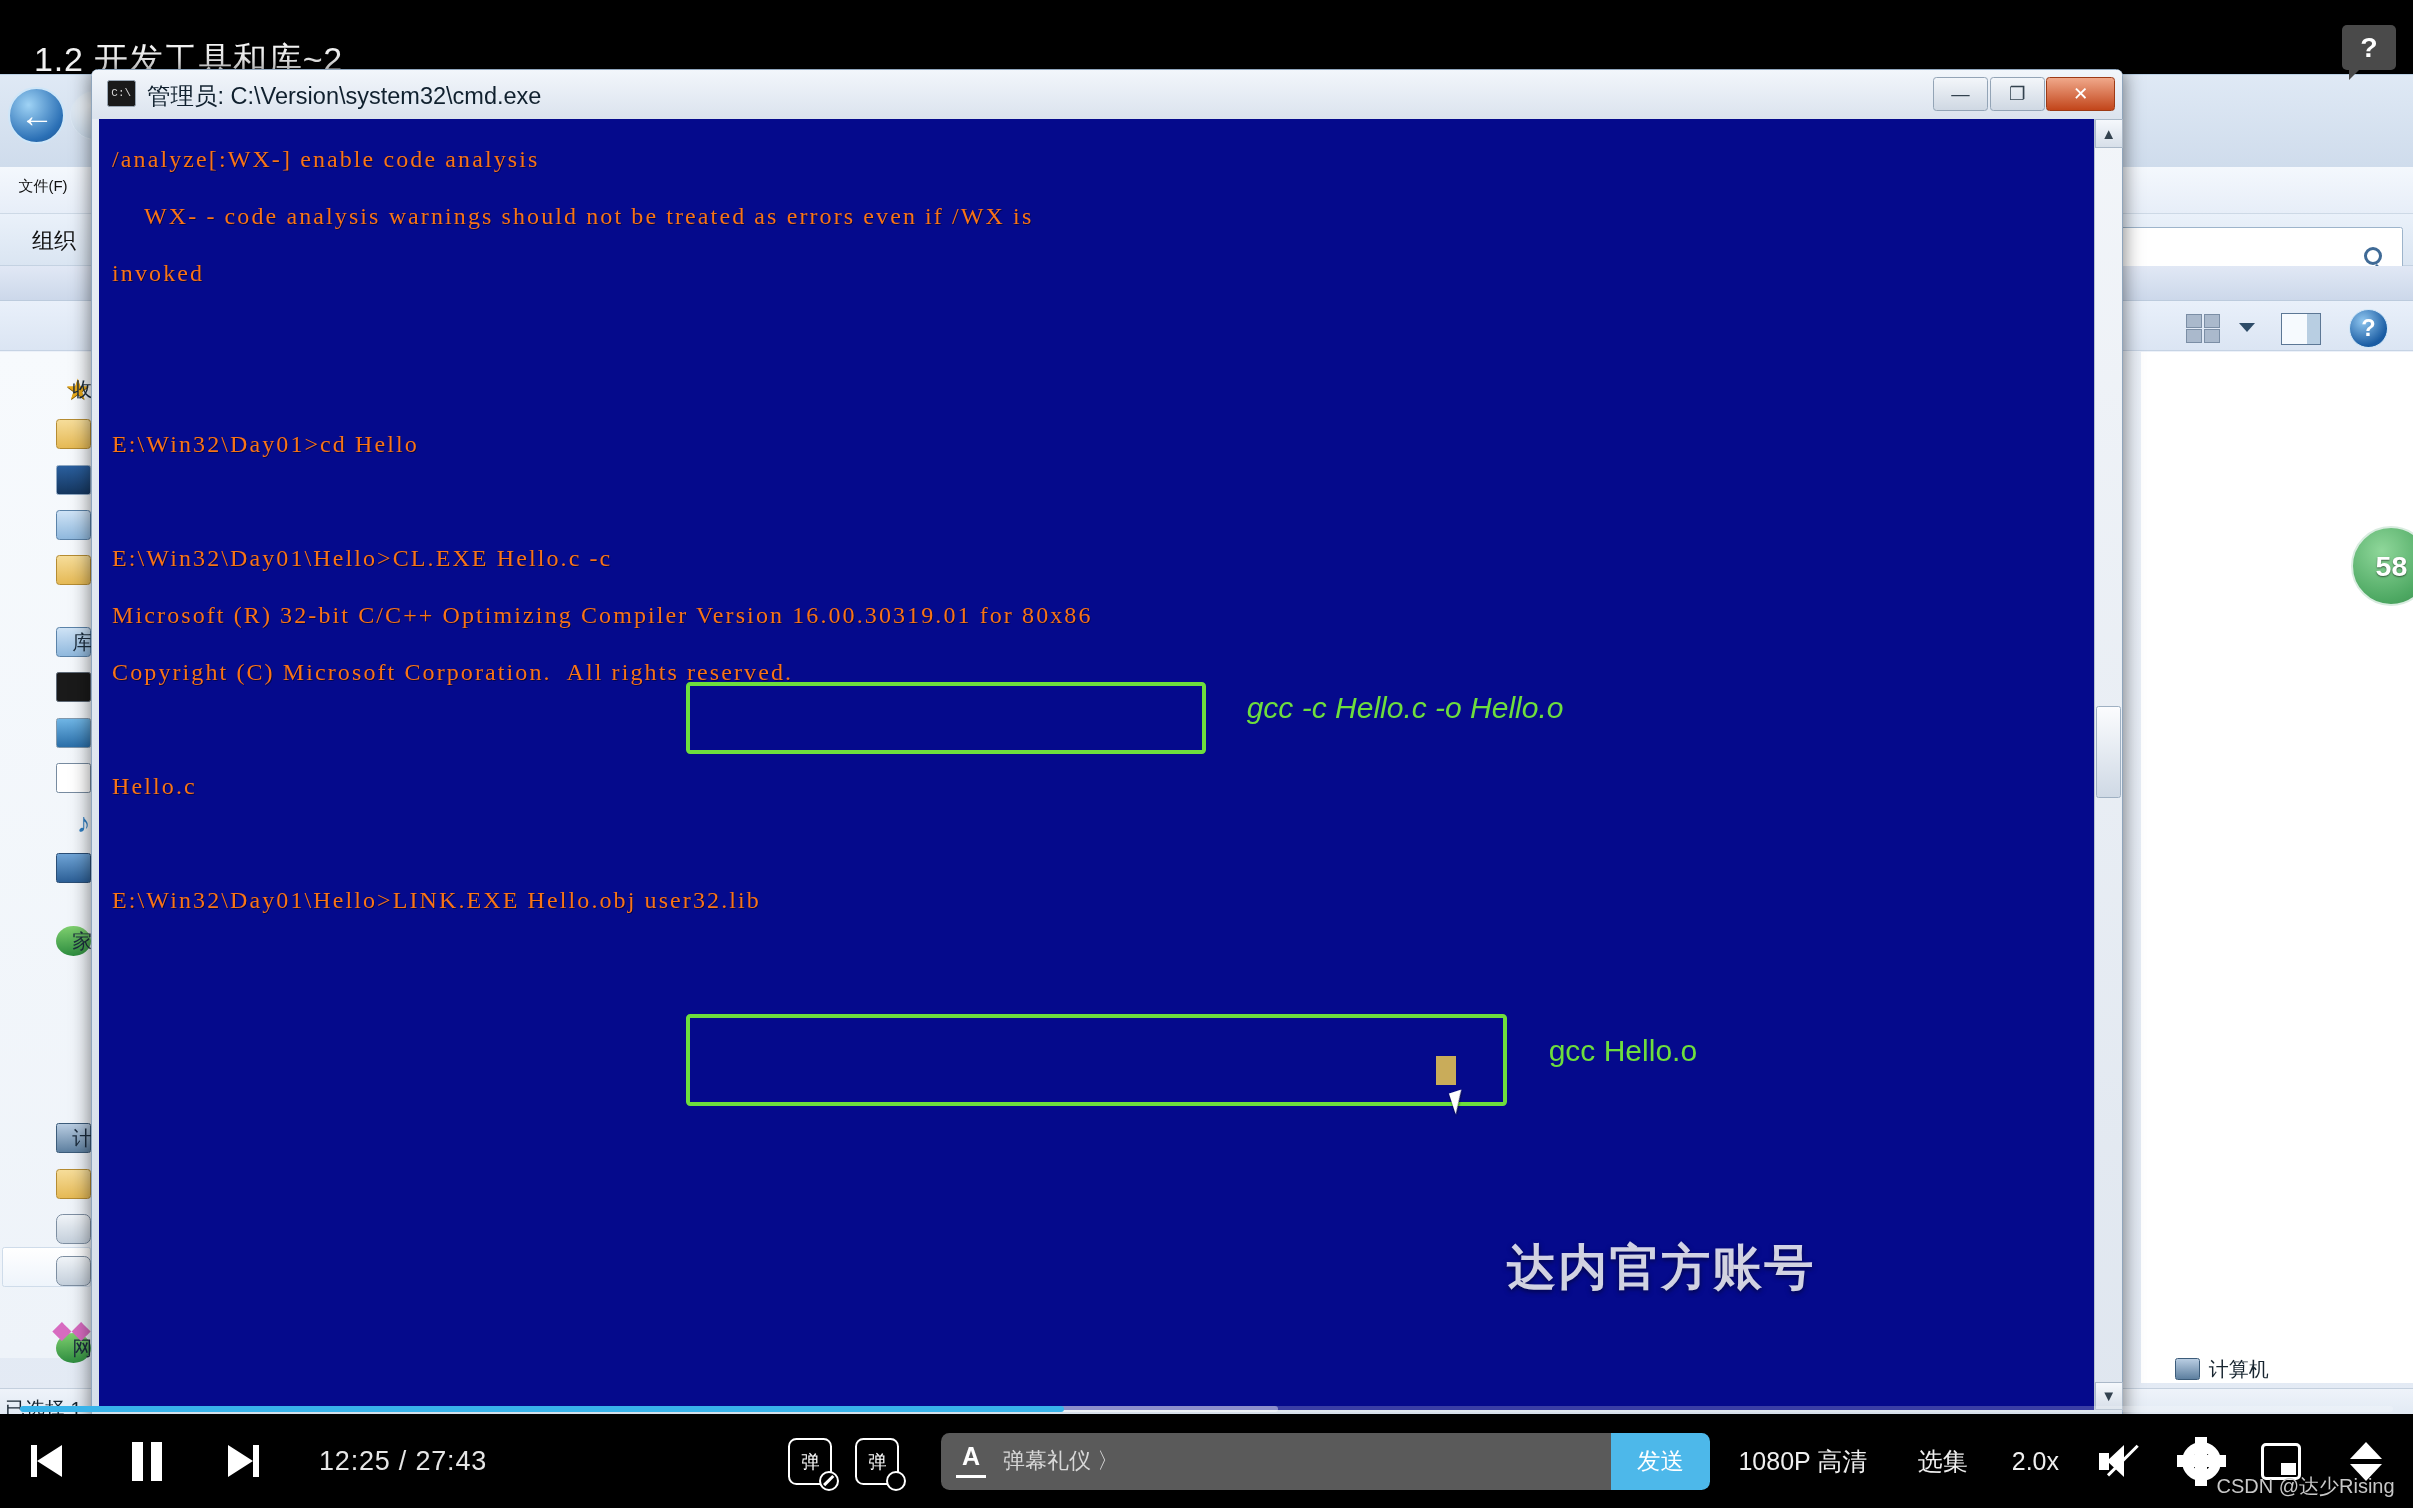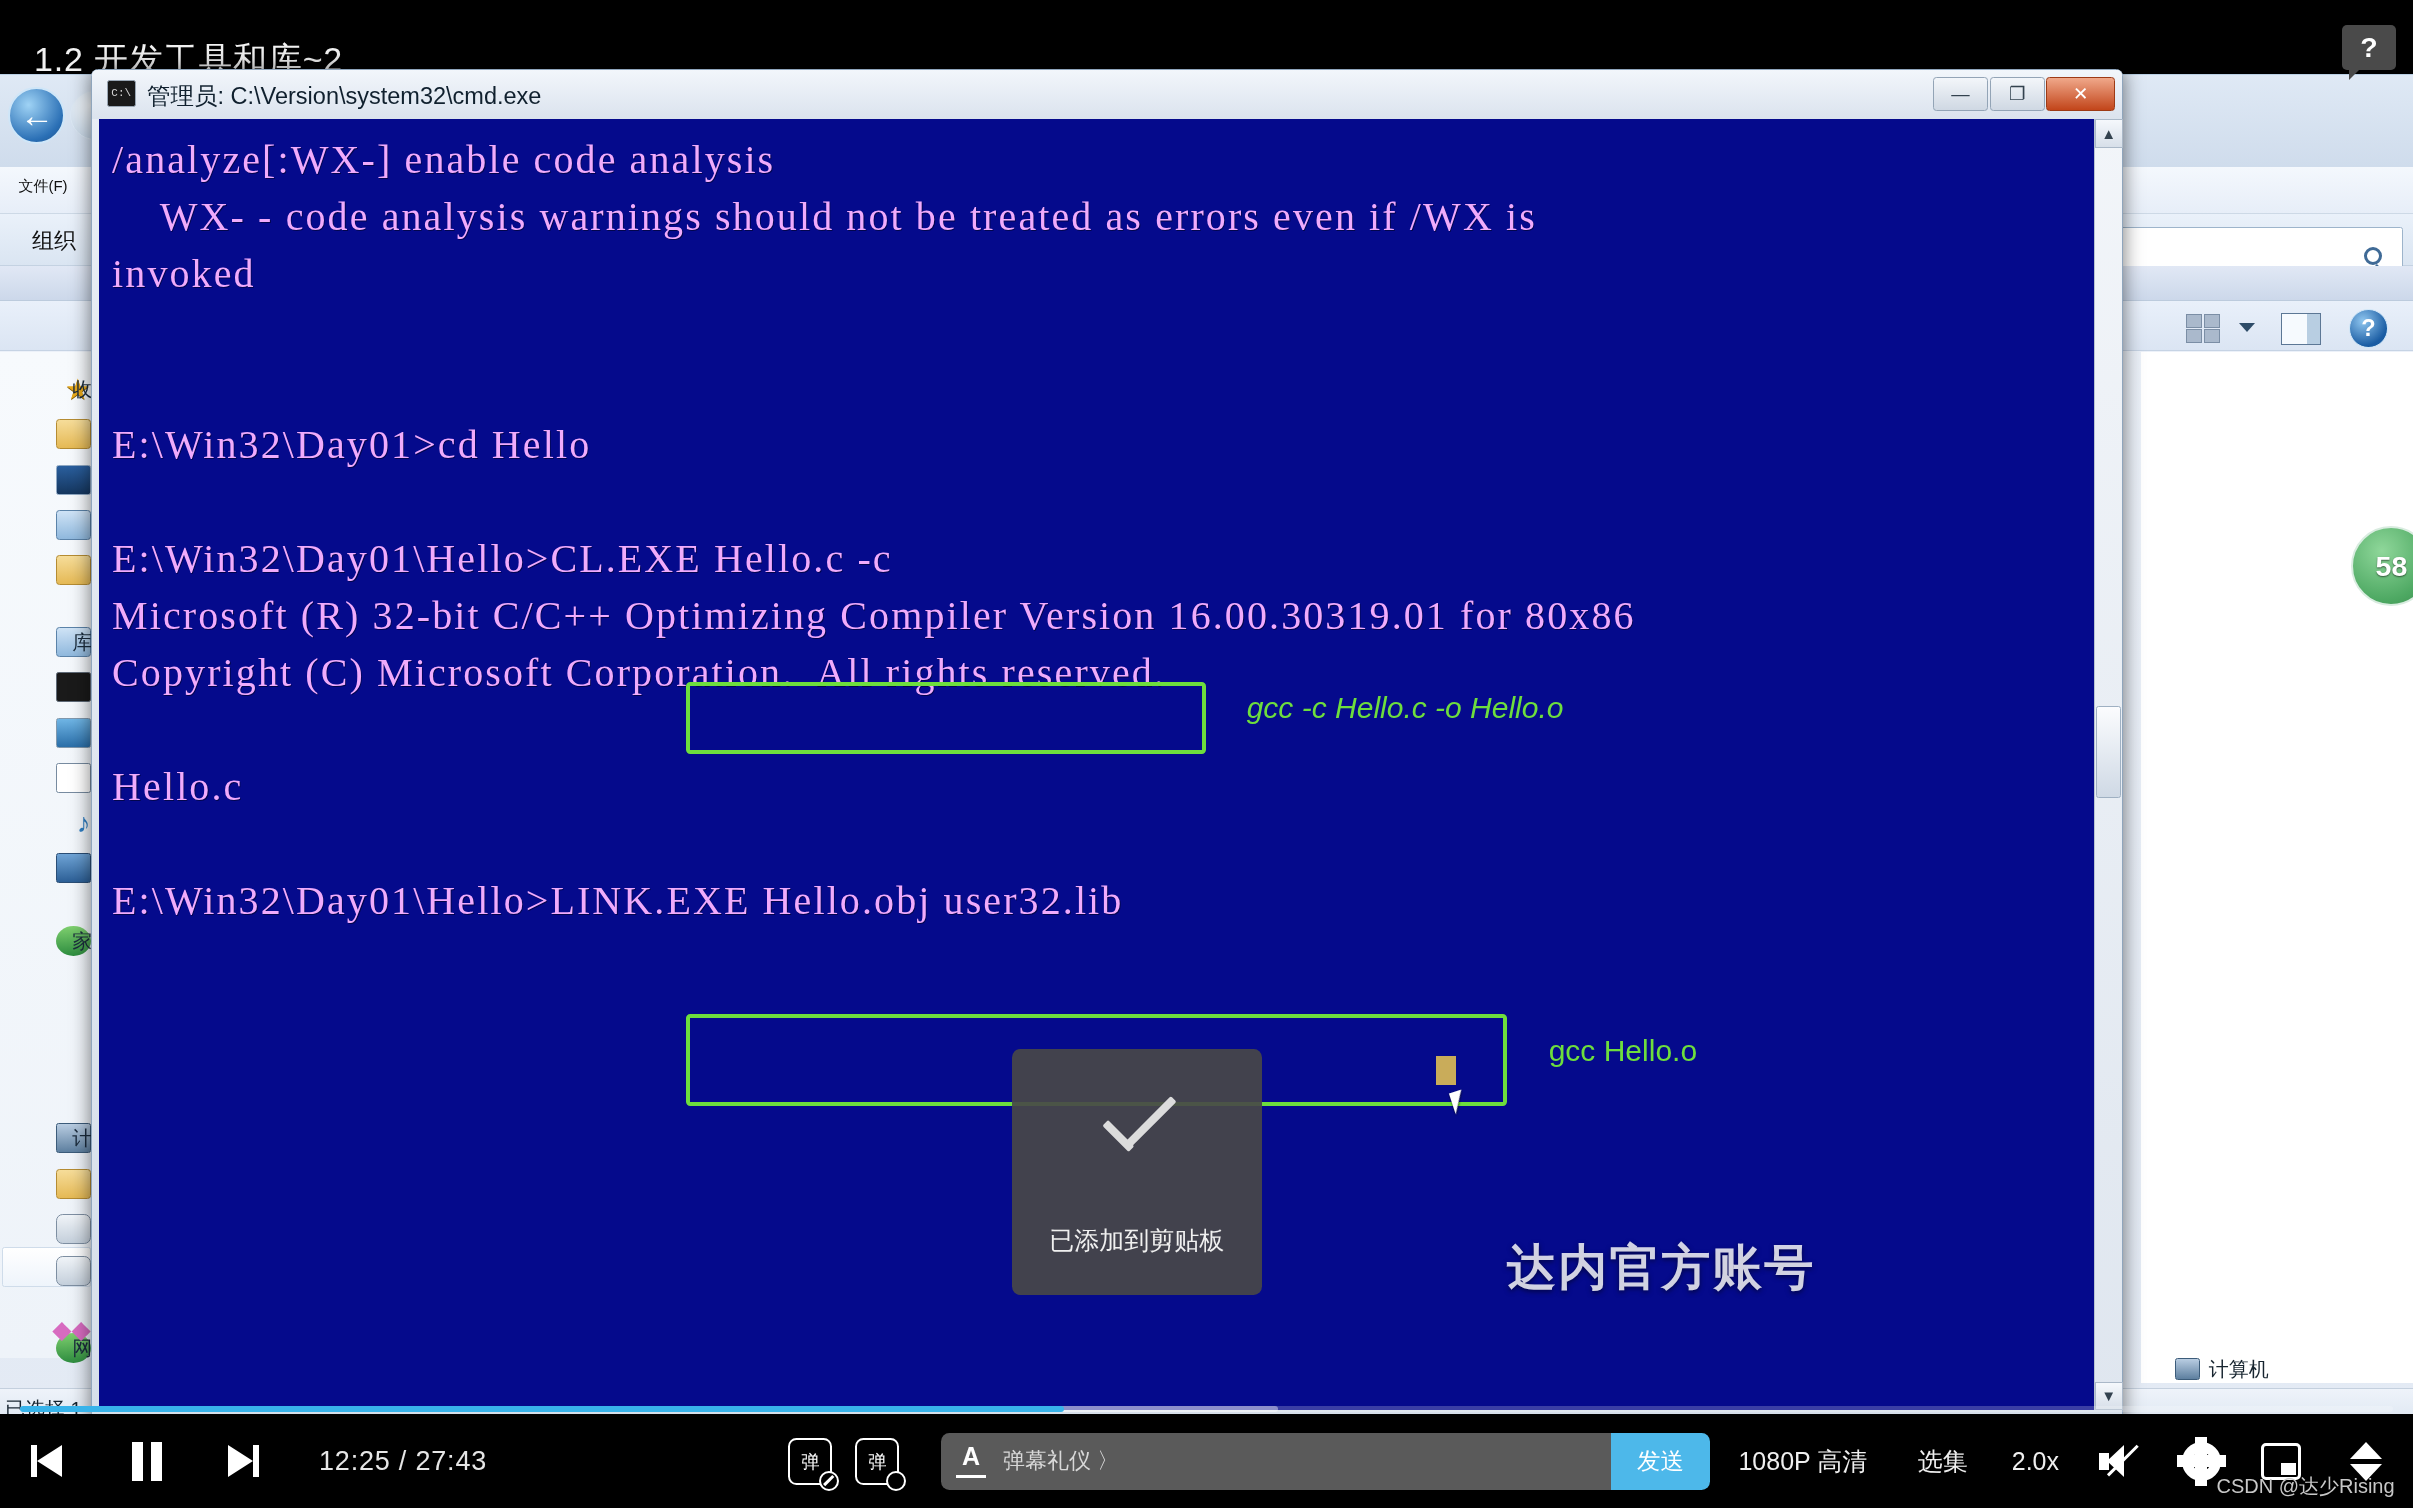--- a/index.html
+++ b/index.html
@@ -213,22 +213,22 @@
   .win-btn.close {
     background: linear-gradient(#f0a88a, #c2451a);
     border: 0.8px solid #9d3a15; color: #fff; width: 69px;
   }
   .cmd-body {
     position: absolute; left: 6.7px; top: 49px; width: 2019px; height: 1291px;
     background: #050a8c; overflow: hidden;
   }
   .cmd-text {
     position: absolute; left: 13.4px; top: 11.7px; width: 1953px;
-    color: #f0abfc; font-family: "Liberation Serif", serif;
-    font-size: 40px; line-height: 57px; letter-spacing: 2.1px;
+    color: #f97316; font-family: "Liberation Serif", serif;
+    font-size: 24px; line-height: 57px; letter-spacing: 2.1px;
     white-space: pre; text-shadow: 0.8px 0.8px 0 rgba(0,0,0,.45);
   }
   .cmd-scroll {
     position: absolute; right: 0; top: 49px; width: 28.5px; height: 1291px;
     background: linear-gradient(#f2f5f9, #dfe6ef); border-left: 0.8px solid #b8c4d2;
   }
   .cmd-scroll .arrow {
     position: absolute; left: 0; width: 28.5px; height: 28.5px;
     background: linear-gradient(#f5f8fc, #d7dfe9); border: 0.8px solid #aab8c8;
     display: flex; align-items: center; justify-content: center;
@@ -552,24 +552,20 @@
 
       <div class="anno-box" style="left:587px; top:563px; width:520px; height:72px;"></div>
       <div class="anno-box" style="left:587px; top:895px; width:821px; height:92px;"></div>
 
       <div class="anno-text" style="left:1148px; top:572px;font-style:italic;">gcc -c Hello.c -o Hello.o</div>
       <div class="anno-text" style="left:1450px; top:915px;">gcc Hello.o</div>
 
       <div class="cursor-block" style="left:1337px; top:937px;"></div>
       <div class="mouse-cursor" style="left:1353px; top:972px;"></div>
 
-      <div class="toast" style="left:913px; top:930px;">
-        <div class="toast-check"></div>
-        <div class="toast-label">已添加到剪贴板</div>
-      </div>
 
       <div class="vid-watermark">达内官方账号</div>
     </div>
 
     <div class="cmd-scroll">
       <div class="arrow" style="top:0;">▲</div>
       <div class="thumb"></div>
       <div class="arrow" style="bottom:0;">▼</div>
     </div>
   </div>

